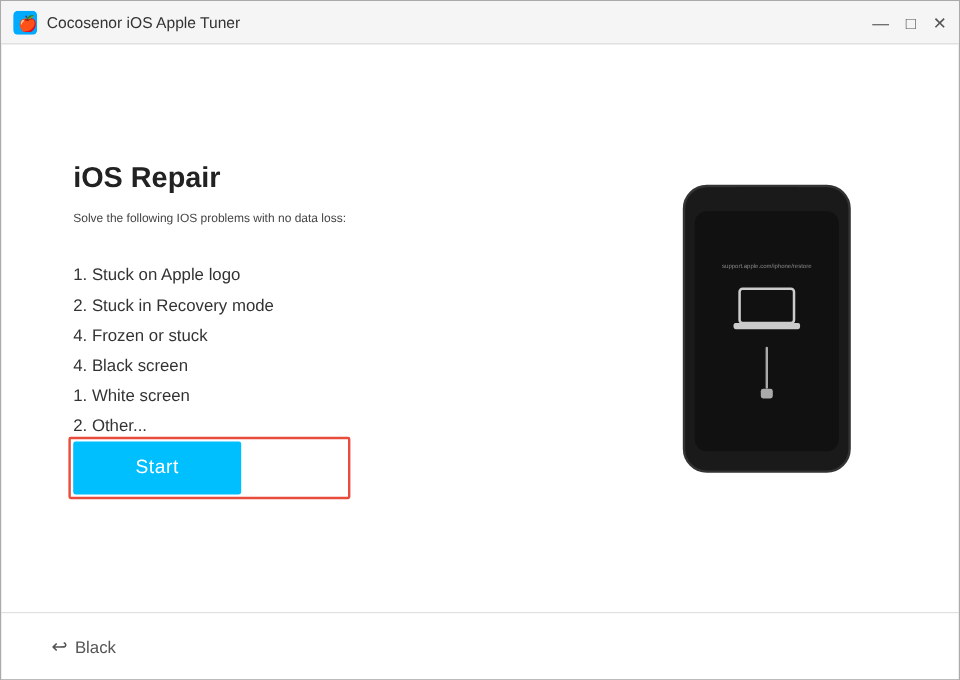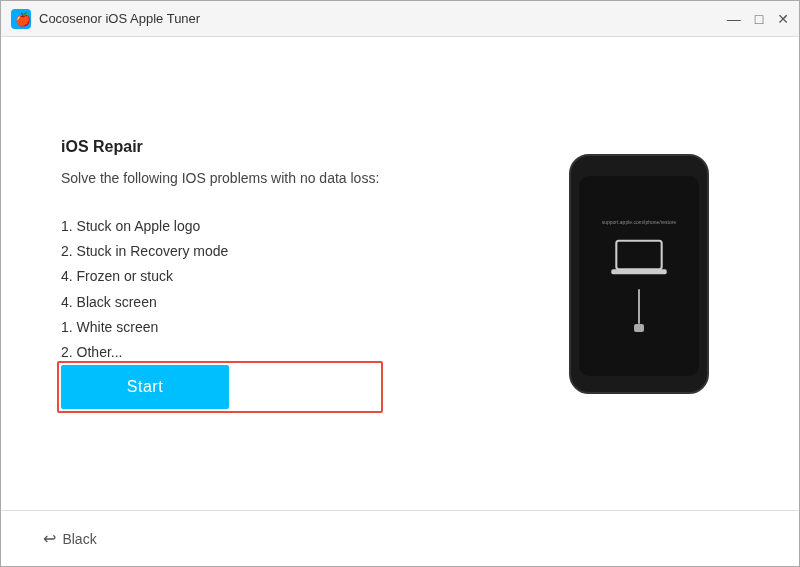--- a/index.html
+++ b/index.html
@@ -76,28 +76,28 @@
     }
 
     .left-panel {
       display: flex;
       flex-direction: column;
       gap: 0;
       max-width: 450px;
     }
 
     .page-title {
-      font-size: 16px;
+      font-size: 24px;
       font-weight: 600;
       color: #222;
       margin-bottom: 14px;
     }
 
     .subtitle {
-      font-size: 14px;
+      font-size: 10px;
       color: #444;
       margin-bottom: 28px;
     }
 
     .problems-list {
       list-style: none;
     }
 
     .problems-list li {
       font-size: 14px;
@@ -119,21 +119,21 @@
       position: absolute;
       top: -4px;
       left: -4px;
       right: -4px;
       bottom: -4px;
       border: 2px solid #e74c3c;
       border-radius: 2px;
     }
 
     .start-btn {
-      width: 168px;
+      width: 140px;
       height: 44px;
       background: #00bfff;
       border: none;
       border-radius: 2px;
       font-size: 16px;
       color: #fff;
       cursor: pointer;
       font-weight: 500;
       letter-spacing: 0.5px;
     }

